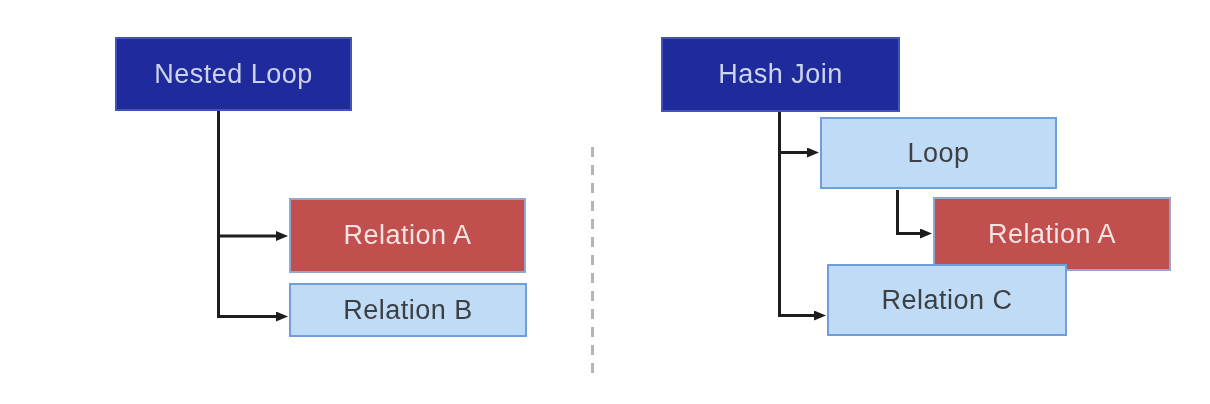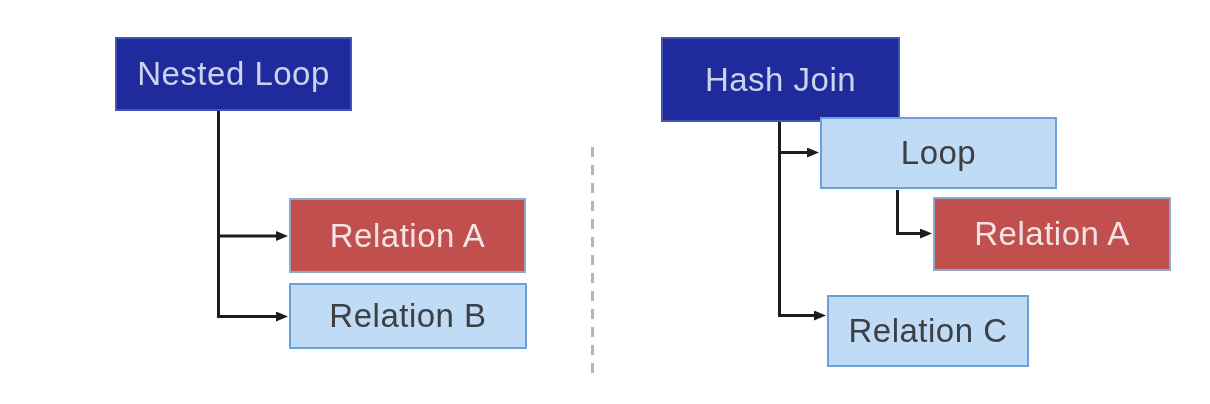--- a/index.html
+++ b/index.html
@@ -21,47 +21,47 @@
     width: 1210px;
     height: 404px;
     pointer-events: none;
   }
   .node {
     position: absolute;
     box-sizing: border-box;
     display: flex;
     align-items: center;
     justify-content: center;
-    font-size: 33px;
+    font-size: 27px;
     letter-spacing: 0.5px;
   }
   .node--dark {
     background: var(--node-dark-blue);
     border: 2px solid var(--node-dark-blue-border);
     color: var(--text-on-dark);
   }
   .node--red {
     background: var(--node-red);
     border: 2px solid var(--node-red-border);
     color: var(--text-on-red);
   }
   .node--light {
     background: var(--node-light-blue);
     border: 2px solid var(--node-light-blue-border);
     color: var(--text-on-light);
   }
   
   .pos-nested-loop   { left: 115px; top: 37px;  width: 237px; height: 74px; }
   .pos-relation-a-l  { left: 289px; top: 198px; width: 237px; height: 75px; }
-  .pos-relation-b    { left: 289px; top: 283px; width: 238px; height: 66px; }
+  .pos-relation-b    { left: 289px; top: 283px; width: 238px; height: 54px; }
   
-  .pos-hash-join     { left: 661px; top: 37px;  width: 239px; height: 85px; }
+  .pos-hash-join     { left: 661px; top: 37px;  width: 239px; height: 75px; }
   .pos-hash          { left: 820px; top: 117px; width: 237px; height: 72px; }
   .pos-relation-a-r  { left: 933px; top: 197px; width: 238px; height: 74px; }
-  .pos-relation-c    { left: 827px; top: 295px; width: 202px; height: 72px; }
+  .pos-relation-c    { left: 827px; top: 264px; width: 240px; height: 72px; }
 
   .connector {
     fill: none;
     stroke: var(--connector);
     stroke-width: 3;
     stroke-linejoin: miter;
   }
   .divider {
     stroke: var(--divider);
     stroke-width: 3;

